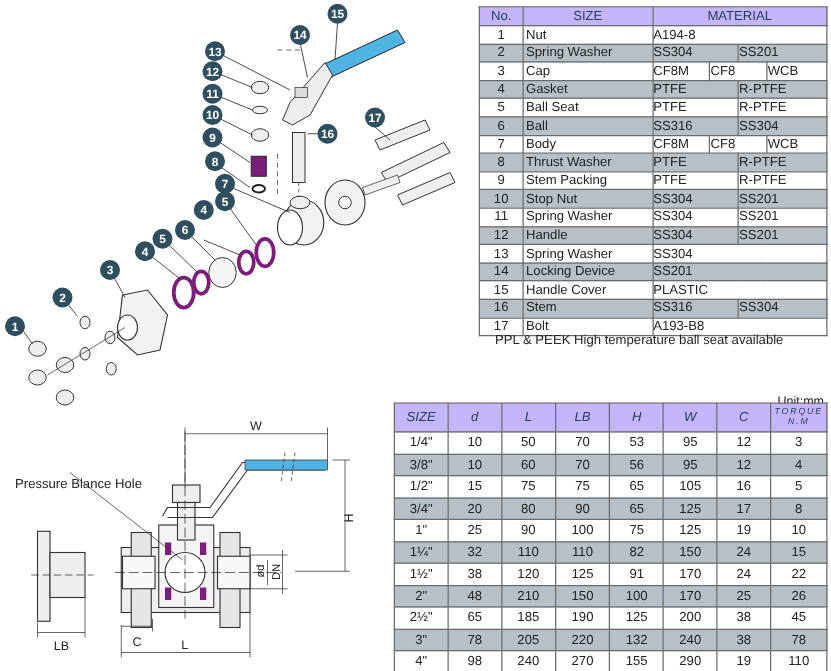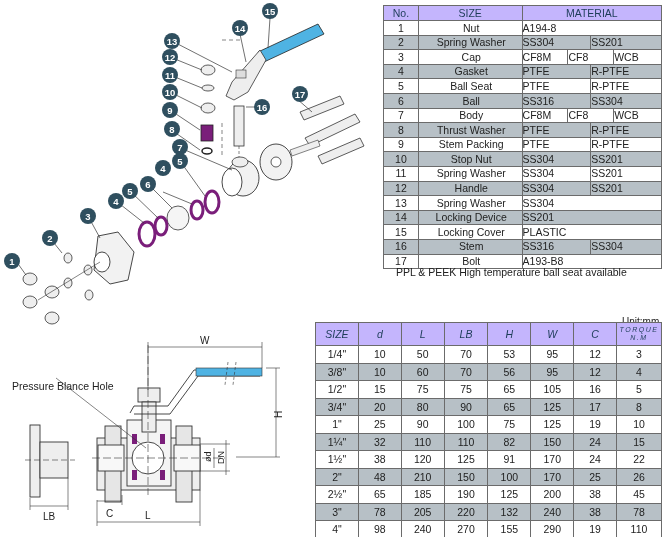--- a/index.html
+++ b/index.html
@@ -5,21 +5,21 @@
   html, body { margin:0; padding:0; background:#ffffff; }
   body { width:665px; height:537px; position:relative; overflow:hidden;
          font-family:"Liberation Sans", sans-serif; color:#222; }
   .abs { position:absolute; }
   table { border-collapse:collapse; position:absolute; }
   td, th { border:1px solid #6b6b6b; padding:0; font-size:10.5px; line-height:1; white-space:nowrap; }
   th { background:#c4b5fd; color:#1d3c58; font-weight:normal; text-align:center; }
   .parts td { height:13.6px; }
   .parts th { height:14px; }
   .parts td.no { text-align:center; }
-  .parts td.nm { text-align:center; padding-left:2px; }
+  .parts td.nm { text-align:left; padding-left:2px; }
   .parts td.mt { text-align:left; }
   .gray td { background:#b7c0c6; }
   .dims td { text-align:center; height:16.5px; }
   .dims th { height:22px; font-size:10.5px;font-style:italic; }
   .dims th.torque { font-size:7px; letter-spacing:1.5px; line-height:1.1; }
   .note { font-size:10.5px; color:#222; }
   .unit { font-size:10px; color:#222;margin-top:10px; }
   svg text { font-family:"Liberation Sans", sans-serif; }
 </style>
 </head>
@@ -250,21 +250,21 @@
         <td class="nm">Spring Washer</td>
         <td class="mt" colspan="4">SS304</td>
       </tr>
       <tr class="gray">
         <td class="no">14</td>
         <td class="nm">Locking Device</td>
         <td class="mt" colspan="4">SS201</td>
       </tr>
       <tr>
         <td class="no">15</td>
-        <td class="nm">Locking Cover</td>
+        <td class="nm">Handle Cover</td>
         <td class="mt" colspan="4">PLASTIC</td>
       </tr>
       <tr class="gray">
         <td class="no">16</td>
         <td class="nm">Stem</td>
         <td class="mt" colspan="2">SS316</td>
         <td class="mt" colspan="2">SS304</td>
       </tr>
       <tr>
         <td class="no">17</td>

